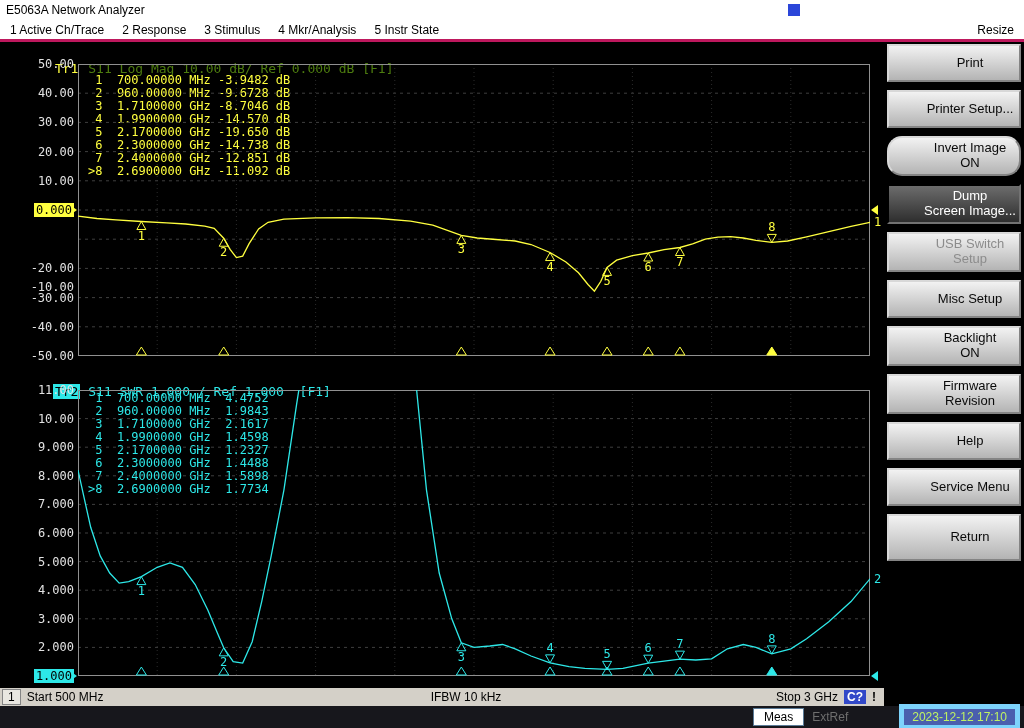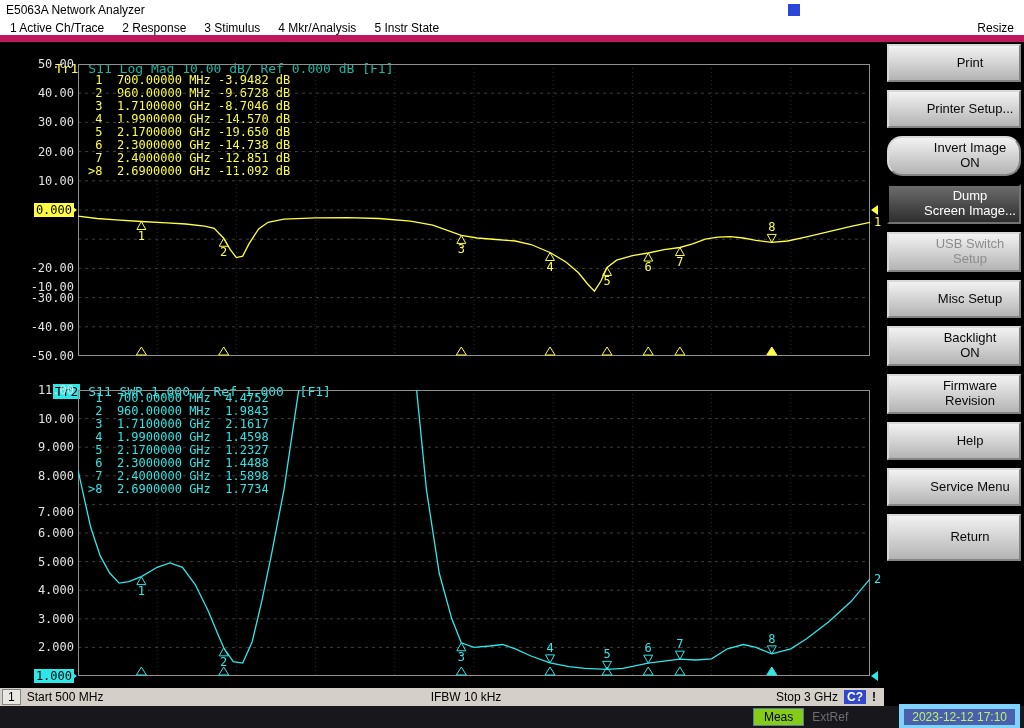--- a/index.html
+++ b/index.html
@@ -1,20 +1,20 @@
 <!DOCTYPE html>
 <html><head>
 <meta charset="utf-8">
 <style>
   html,body{margin:0;padding:0;background:#000;}
   .screen{position:relative;width:1024px;height:728px;overflow:hidden;background:#000;font-family:"DejaVu Sans Mono",monospace;}
   .titlebar{position:absolute;top:0;left:0;width:1024px;height:20px;background:#fff;color:#000;
     font:12px/20px "Liberation Sans",sans-serif;padding-left:6px;box-sizing:border-box;}
   .win-icon{position:absolute;left:788px;top:4px;width:12px;height:12px;background:#2b46d9;}
-  .menubar{position:absolute;top:20px;left:0;width:1024px;height:22px;background:#fff;border-bottom:7px solid #be185d;
+  .menubar{position:absolute;top:20px;left:0;width:1024px;height:22px;background:#fff;border-bottom:3px solid #be185d;
     box-sizing:border-box;font:12px "Liberation Sans",sans-serif;color:#000;display:flex;align-items:center;padding:0 10px;}
   .menu-item{cursor:default;}
   .menu-resize{margin-left:auto;}
   .main{position:absolute;top:42px;left:0;width:884px;height:664px;background:#000;}
   .trh{position:absolute;left:6px;font:13px "DejaVu Sans Mono",monospace;white-space:pre;}
   .tr1h{top:4px;}
   .tr2h{top:327px;}
   .trname{padding:0 2px;}
   .mtable{position:absolute;white-space:pre;font:12px/13px "DejaVu Sans Mono",monospace;}
   .ytick{position:absolute;width:56px;text-align:right;font:12px/15px "DejaVu Sans Mono",monospace;color:#e2e2e2;}
@@ -59,21 +59,21 @@
         <span class="menu-item">2 Response</span>
         <span class="menu-item">3 Stimulus</span>
         <span class="menu-item">4 Mkr/Analysis</span>
         <span class="menu-item">5 Instr State</span>
       </span>
     <span class="menu-resize menu-item">Resize</span>
   </div>
 
   <div class="main" id="chart-main">
     <div class="trh tr1h">
-      <span class="trname" id="tr1name" style="color: rgb(255, 255, 63);">Tr1</span><span id="tr1rest" style="color: #14b8a6;"> S11 Log Mag 10.00 dB/ Ref 0.000 dB [F1]</span>
+      <span class="trname" id="tr1name" style="color: rgb(255, 255, 63);">Tr1</span><span id="tr1rest" style="color: #4d7c0f;"> S11 Log Mag 10.00 dB/ Ref 0.000 dB [F1]</span>
     </div>
     <div class="trh tr2h">
       <span class="trname" id="tr2name" style="background: rgb(45, 232, 232); color: rgb(0, 0, 0);">Tr2</span><span id="tr2rest" style="color: rgb(45, 232, 232);"> S11 SWR 1.000 / Ref 1.000  [F1]</span>
     </div>
     <div class="mtable" id="mtable1" style="left: 88px; top: 32px; color: rgb(255, 255, 63);"> 1  700.00000 MHz -3.9482 dB
  2  960.00000 MHz -9.6728 dB
  3  1.7100000 GHz -8.7046 dB
  4  1.9900000 GHz -14.570 dB
  5  2.1700000 GHz -19.650 dB
  6  2.3000000 GHz -14.738 dB
@@ -200,21 +200,21 @@
         <text x="601.92" y="258.13172" fill="#2de8e8" text-anchor="middle" font-size="12" font-family="DejaVu Sans Mono, monospace">7</text>
         <polygon points="596.92,285 606.92,285 601.92,277" fill="none" stroke="#2de8e8"></polygon>
         <polygon points="693.792,263.88075999999995 689.292,255.88075999999995 698.292,255.88075999999995" fill="none" stroke="#2de8e8"></polygon>
         <text x="693.792" y="252.88075999999995" fill="#2de8e8" text-anchor="middle" font-size="12" font-family="DejaVu Sans Mono, monospace">8</text>
         <polygon points="688.792,285 698.792,285 693.792,277" fill="#2de8e8" stroke="#2de8e8"></polygon>
       </svg>
       <div class="ytick" style="left: 18px; top: 341px;"><span>11.00</span></div>
       <div class="ytick" style="left: 18px; top: 369.6px;"><span>10.00</span></div>
       <div class="ytick" style="left: 18px; top: 398.2px;"><span>9.000</span></div>
       <div class="ytick" style="left: 18px; top: 426.8px;"><span>8.000</span></div>
-      <div class="ytick" style="left: 18px; top: 455.4px; margin-top: 8px;"><span>7.000</span></div>
+      <div class="ytick" style="left: 18px; top: 455.4px;"><span>7.000</span></div>
       <div class="ytick" style="left: 18px; top: 484px;"><span>6.000</span></div>
       <div class="ytick" style="left: 18px; top: 512.6px;"><span>5.000</span></div>
       <div class="ytick" style="left: 18px; top: 541.2px;"><span>4.000</span></div>
       <div class="ytick" style="left: 18px; top: 569.8px;"><span>3.000</span></div>
       <div class="ytick" style="left: 18px; top: 598.4px;"><span>2.000</span></div>
       <div class="tri-right" style="border-left-color: rgb(45, 232, 232); left: 70px; top: 629px;"></div>
       <div class="tri-left" style="border-right-color: rgb(45, 232, 232); left: 871px; top: 629px;"></div>
       <div class="ytick" style="left: 18px; top: 627px;"><span class="ref" style="background: rgb(45, 232, 232);">1.000</span></div>
       <div class="trace-end" style="color: rgb(45, 232, 232); left: 874px; top: 529.76px;">2</div>
     </div>
@@ -256,18 +256,18 @@
         <div class="softkey normal" style="height: 38px;">
           <div>Service Menu</div>
         </div>
         <div class="softkey normal" style="height: 47px;">
           <div>Return</div>
         </div>
       </div>
   </div>
 
   <div class="statusbar">
-    <span class="meas-chip" id="measchip" style="background: #84cc16;">Meas</span>
+    <span class="meas-chip" id="measchip" style="background: #ffffff;">Meas</span>
     <span class="extref">ExtRef</span>
     <span class="dt-chip" id="dtchip" style="background: rgb(74, 95, 174);">2023-12-12 17:10</span>
   </div>
 
 </div>
 
 </body></html>

